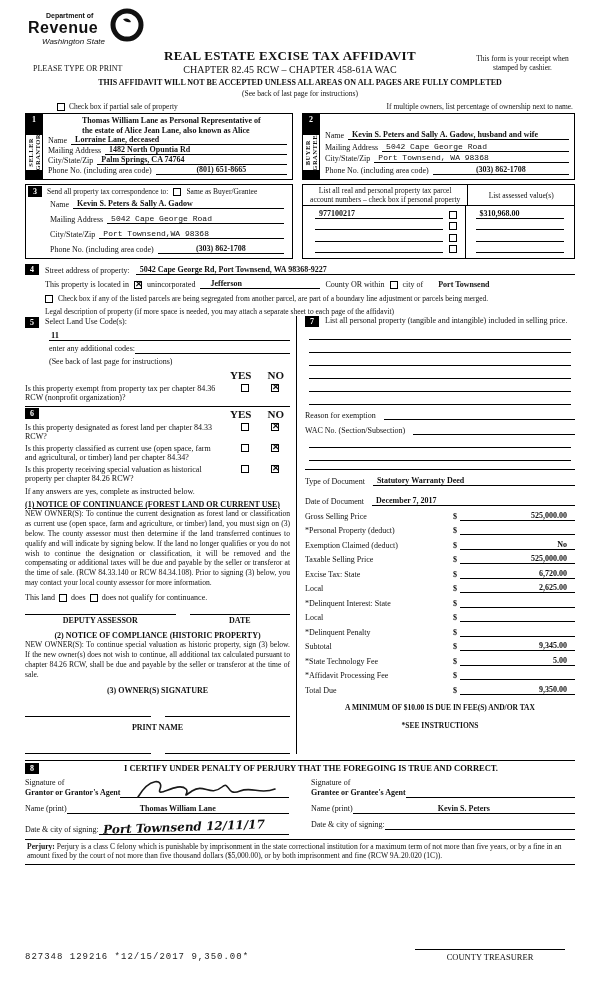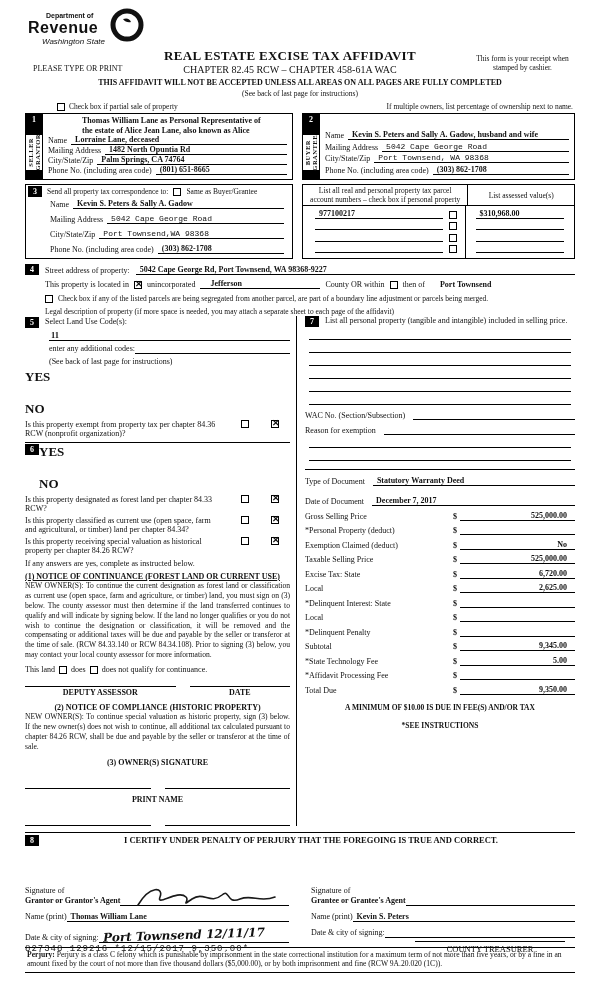--- a/index.html
+++ b/index.html
@@ -8,21 +8,21 @@
   .page { position:absolute; inset:0; padding:0 25px; }
 
   
   .b { font-weight:bold; }
   .cb { display:inline-block; width:8px; height:8px; border:1px solid #000; background:#fff; position:relative; vertical-align:-1px; flex:none; }
   .cb.checked::after { content:"\2715"; position:absolute; left:0; top:-2px; font-size:9px; line-height:9px; font-weight:bold; }
   .numbox { display:inline-block; width:14px; height:11px; background:#000; color:#fff; font-size:8px; font-weight:bold; text-align:center; line-height:11px; flex:none; }
   .fline { display:flex; align-items:flex-end; font-size:8px; }
   .fill { flex:1; border-bottom:1px solid #000; min-height:10px; padding:0 4px; }
   .mono { font-family:"Liberation Mono", monospace; }
-  .ctr { }
+  .ctr { text-align:center; }
 
   
   .hdr { position:relative; height:100px; }
   .logo { position:absolute; left:3px; top:12px; width:130px; }
   .logo .l1 { font-size:7px; font-family:"Liberation Sans",sans-serif; font-weight:bold; margin-left:18px; }
   .logo .l2 { font-size:16px; font-family:"Liberation Sans",sans-serif; font-weight:bold; letter-spacing:.5px; }
   .logo .l3 { font-size:8px; font-family:"Liberation Sans",sans-serif; font-style:italic; margin-left:14px; }
   .logo svg { position:absolute; right:14px; top:-4px; }
   .titleblk { position:absolute; left:90px; right:110px; top:48px; text-align:center; }
   .titleblk .t1 { font-size:13px; font-weight:bold; letter-spacing:.3px; }
@@ -73,21 +73,21 @@
 
   
   .mid { display:flex; }
   .mid-left { width:272px; flex:none; border-right:1px solid #000; padding-right:6px; }
   .mid-right { flex:1; padding-left:8px; }
 
   .sec5head { display:flex; gap:6px; font-size:8px; align-items:flex-start; padding-top:1px; }
   .code-line { border-bottom:1px solid #000; font-weight:bold; font-size:8.5px; margin:2px 0 0 24px; padding-left:2px; }
   .addl { display:flex; margin:3px 0 0 24px; font-size:8px; }
   .seeback2 { margin:3px 0 0 24px; font-size:8px; }
-  .yesno-hdr { display:flex; justify-content:flex-end; gap:16px; font-size:13px; font-weight:bold; padding-right:6px; margin-top:3px;flex-direction:column; }
+  .yesno-hdr { display:flex; justify-content:flex-end; gap:16px; font-size:11px; font-weight:bold; padding-right:6px; margin-top:3px; }
   .qrow { display:flex; align-items:flex-start; font-size:8px; margin-top:3px; }
   .qrow .qt { flex:1; padding-right:6px; }
   .qrow .qc { width:30px; text-align:center; flex:none; }
   .sec6bar { border-top:1px solid #000; margin-top:4px; padding-top:1px; display:flex; }
   .ifyes { font-size:8px; margin-top:4px; }
   .ntitle { font-size:8px; font-weight:bold; margin-top:4px;text-decoration:underline; }
   .nbody { font-size:7.6px; text-align:justify; line-height:1.3; }
   .landline { display:flex; align-items:center; gap:4px; font-size:8px; margin-top:5px; }
   .sigrow { display:flex; gap:14px; margin-top:12px; font-size:8px; }
   .sigrow .seg { border-top:1px solid #000; text-align:center; padding-top:1px; font-weight:bold; }
@@ -109,30 +109,30 @@
   .feerow .dollar { flex:none; padding-right:3px; font-weight:bold; }
   .feerow .fval { flex:1; border-bottom:1px solid #000; text-align:right; font-weight:bold; padding-right:8px; min-height:10px; }
   .minnote { text-align:center; font-size:7.5px; font-weight:bold; margin-top:8px; }
 
   
   .sec8 { border-top:1.5px solid #000; margin-top:6px; }
   .certline { display:flex; gap:8px; align-items:center; margin-top:2px; }
   .certline .certtext { flex:1; text-align:center; font-size:8.5px; font-weight:bold; }
   .sigarea { display:flex; gap:22px; margin-top:4px; }
   .sighalf { flex:1; font-size:8px; }
-  .sigline { display:flex; align-items:flex-end;margin-top:36px; }
+  .sigline { display:flex; align-items:flex-end; }
   .sigline .who { line-height:1.2; font-weight:bold; flex:none; }
   .sigline .who .plain { font-weight:normal; }
   .sigline .fill { position:relative; }
   .sig-svg { position:absolute; left:10px; bottom:-4px; }
   .handwrit { font-style:italic; font-weight:bold; font-size:12px; transform:rotate(-2deg); display:inline-block; font-family:"DejaVu Serif", serif; }
   .perjury { border-top:1px solid #000; border-bottom:1.5px solid #000; font-size:7.6px; margin-top:4px; padding:2px 2px 3px 2px; line-height:1.3; }
 
   
-  .footer { position:absolute; left:25px; right:25px; bottom:30px; display:flex; align-items:flex-end; }
+  .footer { position:absolute; left:25px; right:25px; bottom:22px; display:flex; align-items:flex-end; }
   .stamp { font-family:"Liberation Mono", monospace; font-size:9px; color:#222; letter-spacing:1px; }
   .treas { margin-left:auto; margin-right:10px; text-align:center; font-size:8.5px; }
   .treas .tline { border-top:1px solid #000; width:150px; margin-bottom:2px; }
 </style>
 </head>
 <body>
 
 <div class="page">
 
   <div class="hdr">
@@ -300,21 +300,21 @@
       <span>Street address of property:</span>
       <span class="fill v">5042 Cape George Rd, Port Townsend, WA  98368-9227</span>
     </div>
     <div class="s4r2">
       <span>This property is located in</span>
       <span class="cb checked"></span>
       <span>unincorporated</span>
       <span class="uv">Jefferson</span>
       <span>County OR  within</span>
       <span class="cb"></span>
-      <span>then of</span>
+      <span>city of</span>
       <span class="uv" style="border:none;">Port Townsend</span>
     </div>
     <div class="s4r3">
       <span class="cb"></span>
       <span>Check box if any of the listed parcels are being segregated from another parcel, are part of a boundary line adjustment or parcels being merged.</span>
     </div>
     <div class="s4legal">Legal description of property (if more space is needed, you may attach a separate sheet to each page of the affidavit)</div>
   </div>
 
   <div class="mid">
@@ -403,25 +403,25 @@
       <div style="padding:0 4px;">
         <div class="blankline"></div>
         <div class="blankline"></div>
         <div class="blankline"></div>
         <div class="blankline"></div>
         <div class="blankline"></div>
         <div class="blankline"></div>
       </div>
 
       <div class="exline">
+        <span class="lbl" style="padding-right:8px;">Reason for exemption</span>
+        <span class="fill"></span>
+      </div>
+      <div class="exline">
         <span class="lbl" style="padding-right:8px;">WAC No. (Section/Subsection)</span>
-        <span class="fill"></span>
-      </div>
-      <div class="exline">
-        <span class="lbl" style="padding-right:8px;">Reason for exemption</span>
         <span class="fill"></span>
       </div>
       <div style="padding:0 4px;">
         <div class="blankline"></div>
         <div class="blankline"></div>
       </div>
 
       <div class="typeline">
         <span class="lbl">Type of Document</span>
         <span class="fill">Statutory Warranty Deed</span>

